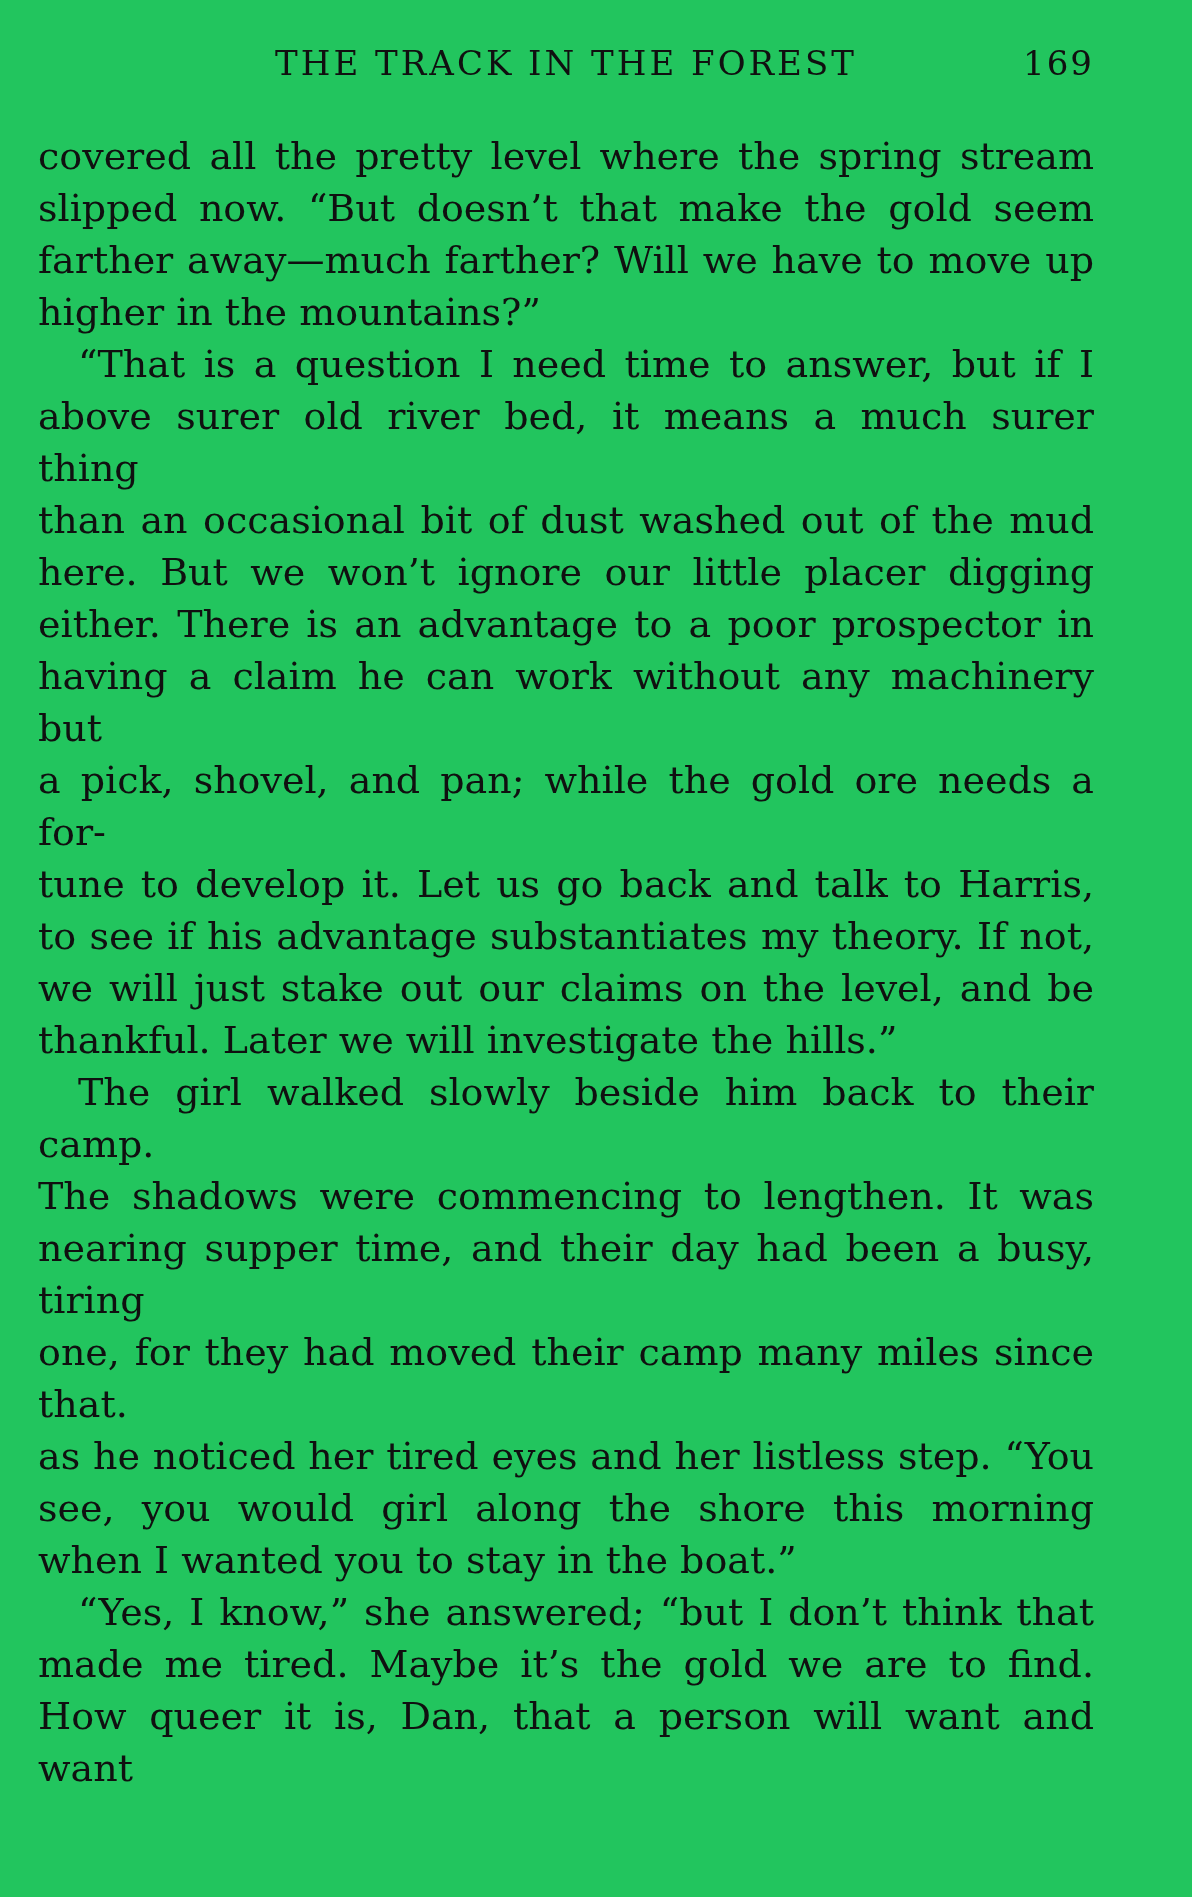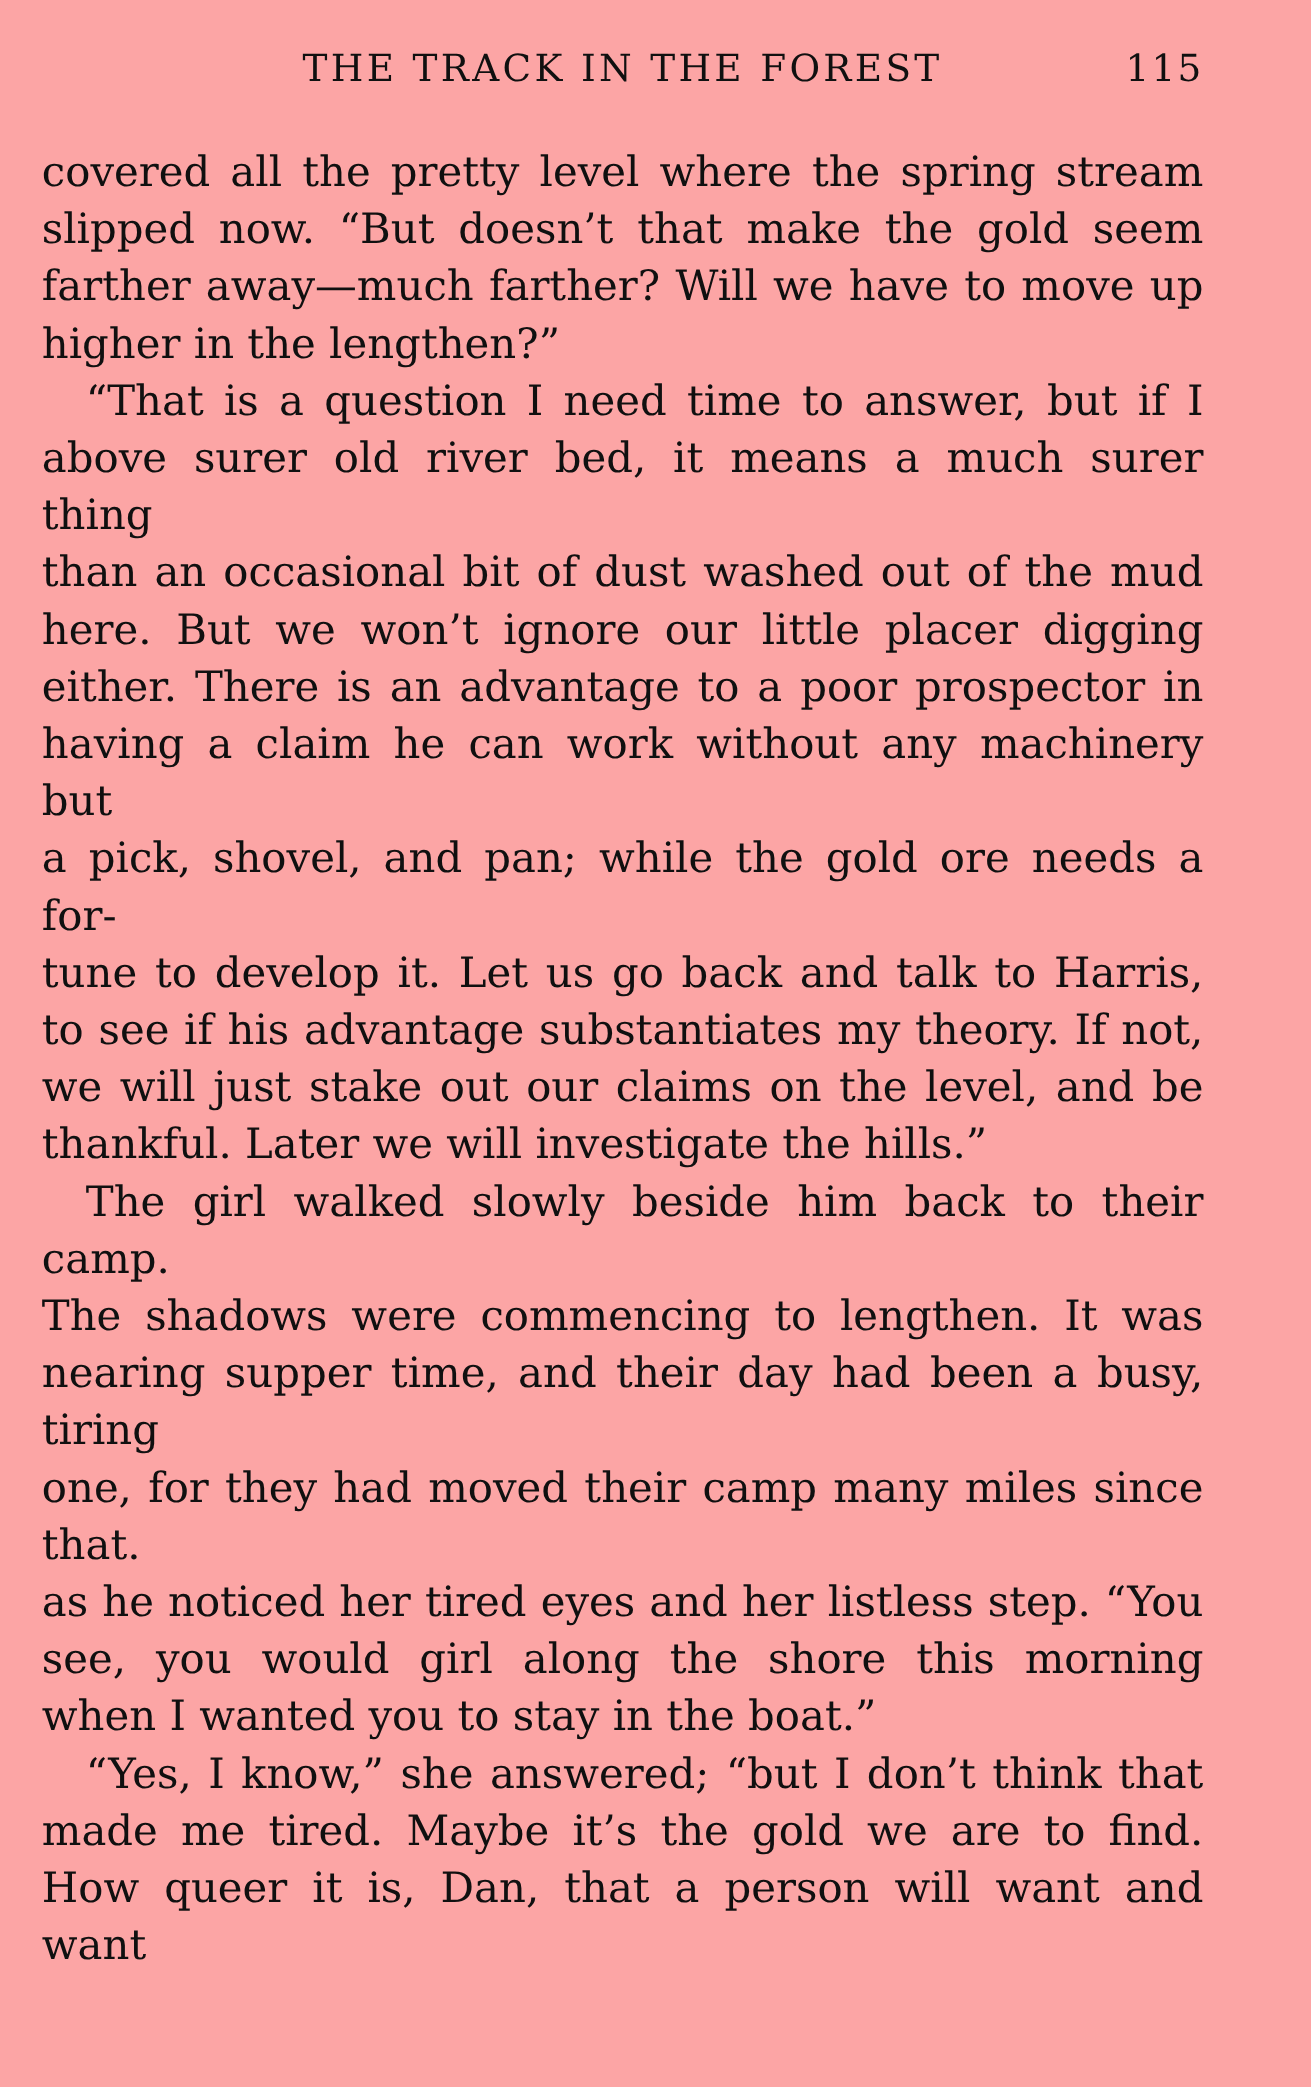--- a/index.html
+++ b/index.html
@@ -4,21 +4,21 @@
 <style>
   html, body {
     margin: 0;
     padding: 0;
     background: #ffffff;
   }
   .page {
     position: relative;
     width: 1192px;
     height: 1897px;
-    background: #fca5a5;
+    background: #22c55e;
     color: #101010;
     font-family: "DejaVu Serif", serif;
     overflow: hidden;
   }
   .content {
     position: absolute;
     left: 38px;
     top: 0;
     width: 1056px;
   }
@@ -58,28 +58,28 @@
     text-indent: 40px;
   }
 </style>
 </head>
 <body>
 
 <div class="page">
   <div class="content">
     <div class="running-header">
       <span class="header-title">THE TRACK IN THE FOREST</span>
-      <span class="page-number">115</span>
+      <span class="page-number">169</span>
     </div>
     <div class="text-block" id="text-block">
         <div class="paragraph">
           <div class="line">covered all the pretty level where the spring stream</div>
           <div class="line">slipped now.  “But doesn’t that make the gold seem</div>
           <div class="line">farther away—much farther?  Will we have to move up</div>
-          <div class="line last">higher in the lengthen?”</div>
+          <div class="line last">higher in the mountains?”</div>
         </div>
         <div class="paragraph">
           <div class="line indent">“That is a question I need time to answer, but if I</div>
           <div class="line">above surer old river bed, it means a much surer thing</div>
           <div class="line">than an occasional bit of dust washed out of the mud</div>
           <div class="line">here.  But we won’t ignore our little placer digging</div>
           <div class="line">either.  There is an advantage to a poor prospector in</div>
           <div class="line">having a claim he can work without any machinery but</div>
           <div class="line">a pick, shovel, and pan; while the gold ore needs a for-</div>
           <div class="line">tune to develop it.  Let us go back and talk to Harris,</div>

